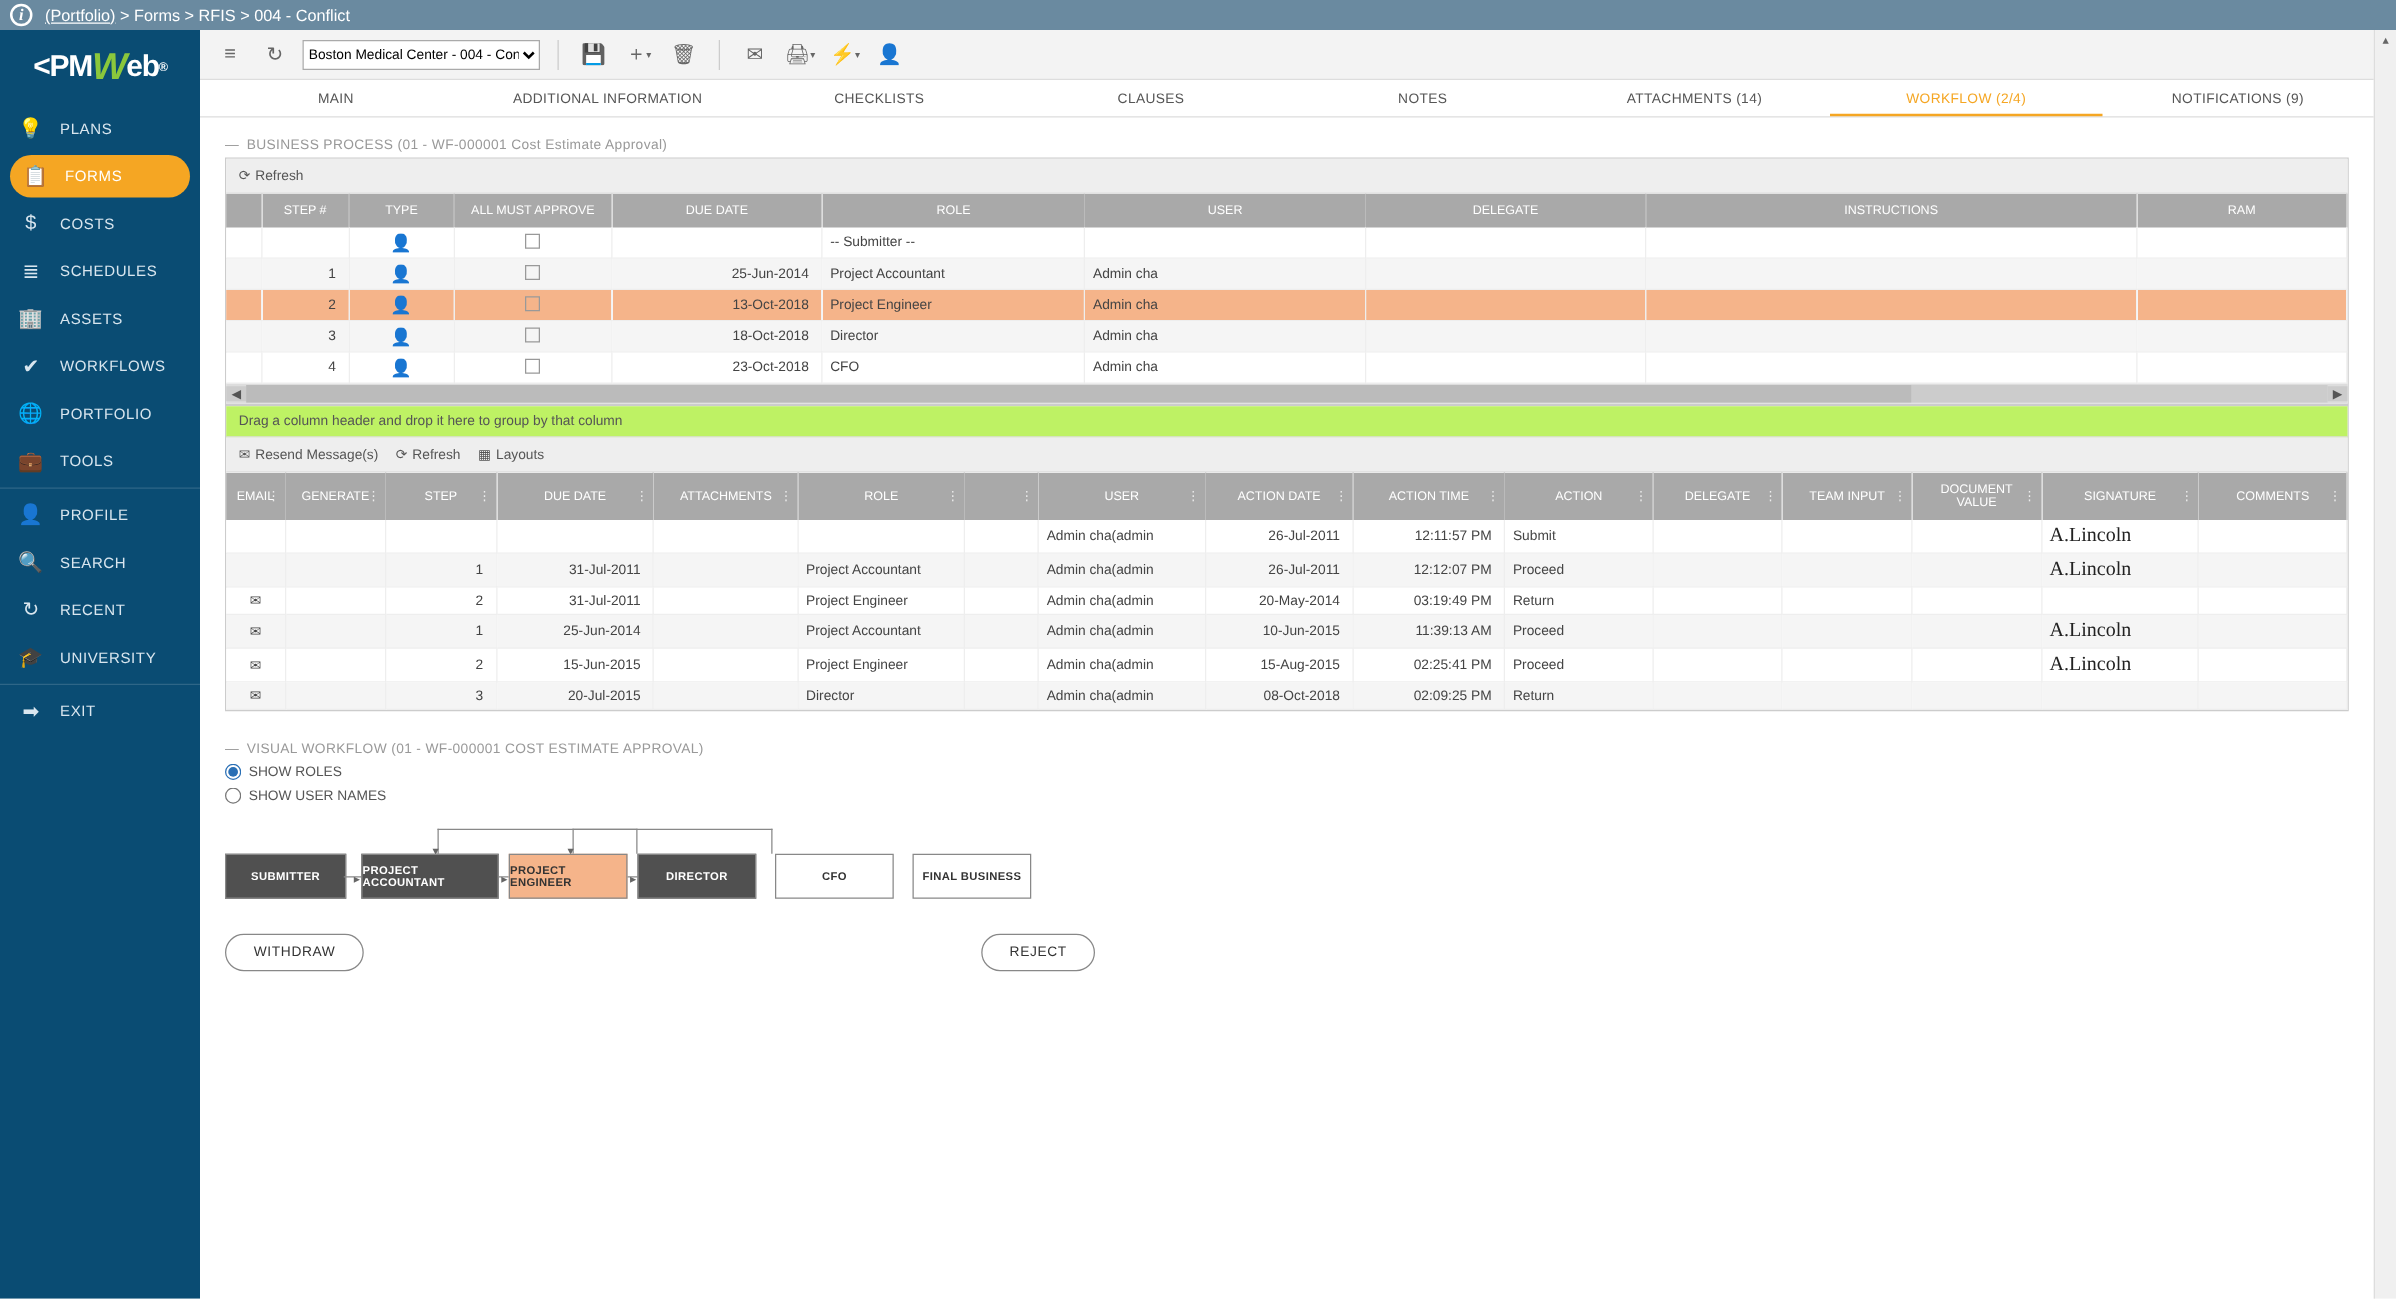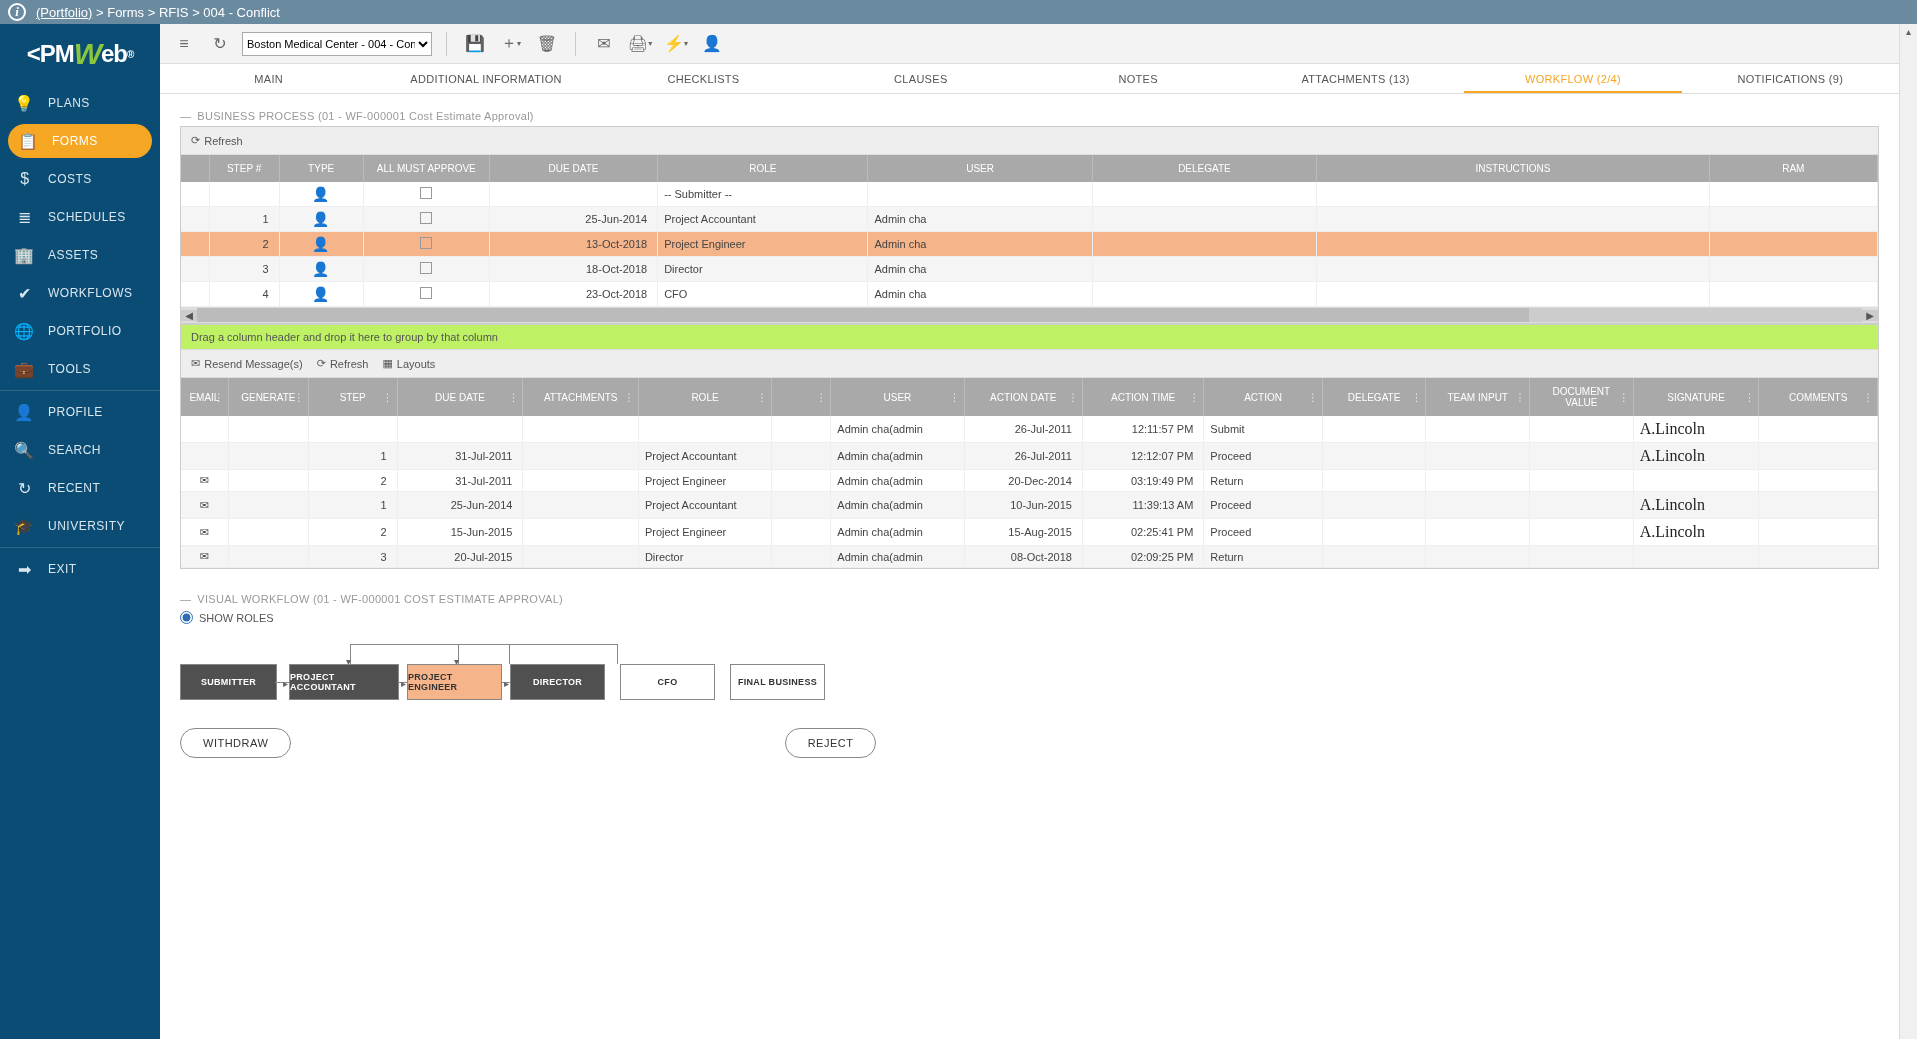--- a/index.html
+++ b/index.html
@@ -154,21 +154,21 @@
         <div class="tbtn">🖨<span style="font-size:8px">▾</span></div>
         <div class="tbtn">⚡<span style="font-size:8px">▾</span></div>
         <div class="tbtn">👤</div>
       </div>
       <div class="tabs" id="tabs-row">
           <div class="tab">MAIN</div>
           <div class="tab">ADDITIONAL INFORMATION</div>
           <div class="tab">CHECKLISTS</div>
           <div class="tab">CLAUSES</div>
           <div class="tab">NOTES</div>
-          <div class="tab">ATTACHMENTS (13)</div>
+          <div class="tab">ATTACHMENTS (14)</div>
           <div class="tab active">WORKFLOW (2/4)</div>
           <div class="tab">NOTIFICATIONS (9)</div>
         </div>
       <div class="body-scroll">
 
         <div class="section-hdr">BUSINESS PROCESS (01 - WF-000001 Cost Estimate Approval)</div>
         <div class="panel">
           <div class="panel-bar">
             <div class="lnk">
                 <span>⟳</span>
@@ -370,21 +370,21 @@
                 </tr>
                 <tr>
                   <td class="ctr mail-icon">✉</td>
                   <td></td>
                   <td class="num">2</td>
                   <td class="num">31-Jul-2011</td>
                   <td></td>
                   <td>Project Engineer</td>
                   <td></td>
                   <td>Admin cha(admin</td>
-                  <td class="num">20-Dec-2014</td>
+                  <td class="num">20-May-2014</td>
                   <td class="num">03:19:49 PM</td>
                   <td>Return</td>
                   <td></td>
                   <td></td>
                   <td></td>
                   <td></td>
                   <td></td>
                 </tr>
                 <tr>
                   <td class="ctr mail-icon">✉</td>
@@ -441,20 +441,24 @@
                   <td></td>
                 </tr>
               </tbody>
           </table>
         </div>
 
         <div class="section-hdr" style="margin-top:24px">VISUAL WORKFLOW (01 - WF-000001 COST ESTIMATE APPROVAL)</div>
         <div class="radio-row">
             <input type="radio" checked="" style="">
             <span>SHOW ROLES</span>
+          </div>
+        <div class="radio-row">
+            <input type="radio" style="">
+            <span>SHOW USER NAMES</span>
           </div>
 
         <div class="flow">
           <div class="flow-return" style="left:170px; width:160px;"></div>
           <div class="flow-return-arrow" style="left:166px;">▾</div>
           <div class="flow-return" style="left:278px; width:160px;"></div>
           <div class="flow-return-arrow" style="left:274px;">▾</div>
 
           <div class="flow-box" style="left:0; width:97px;">SUBMITTER</div>
           <div class="flow-conn" style="left:95px; width:14px;"></div>

